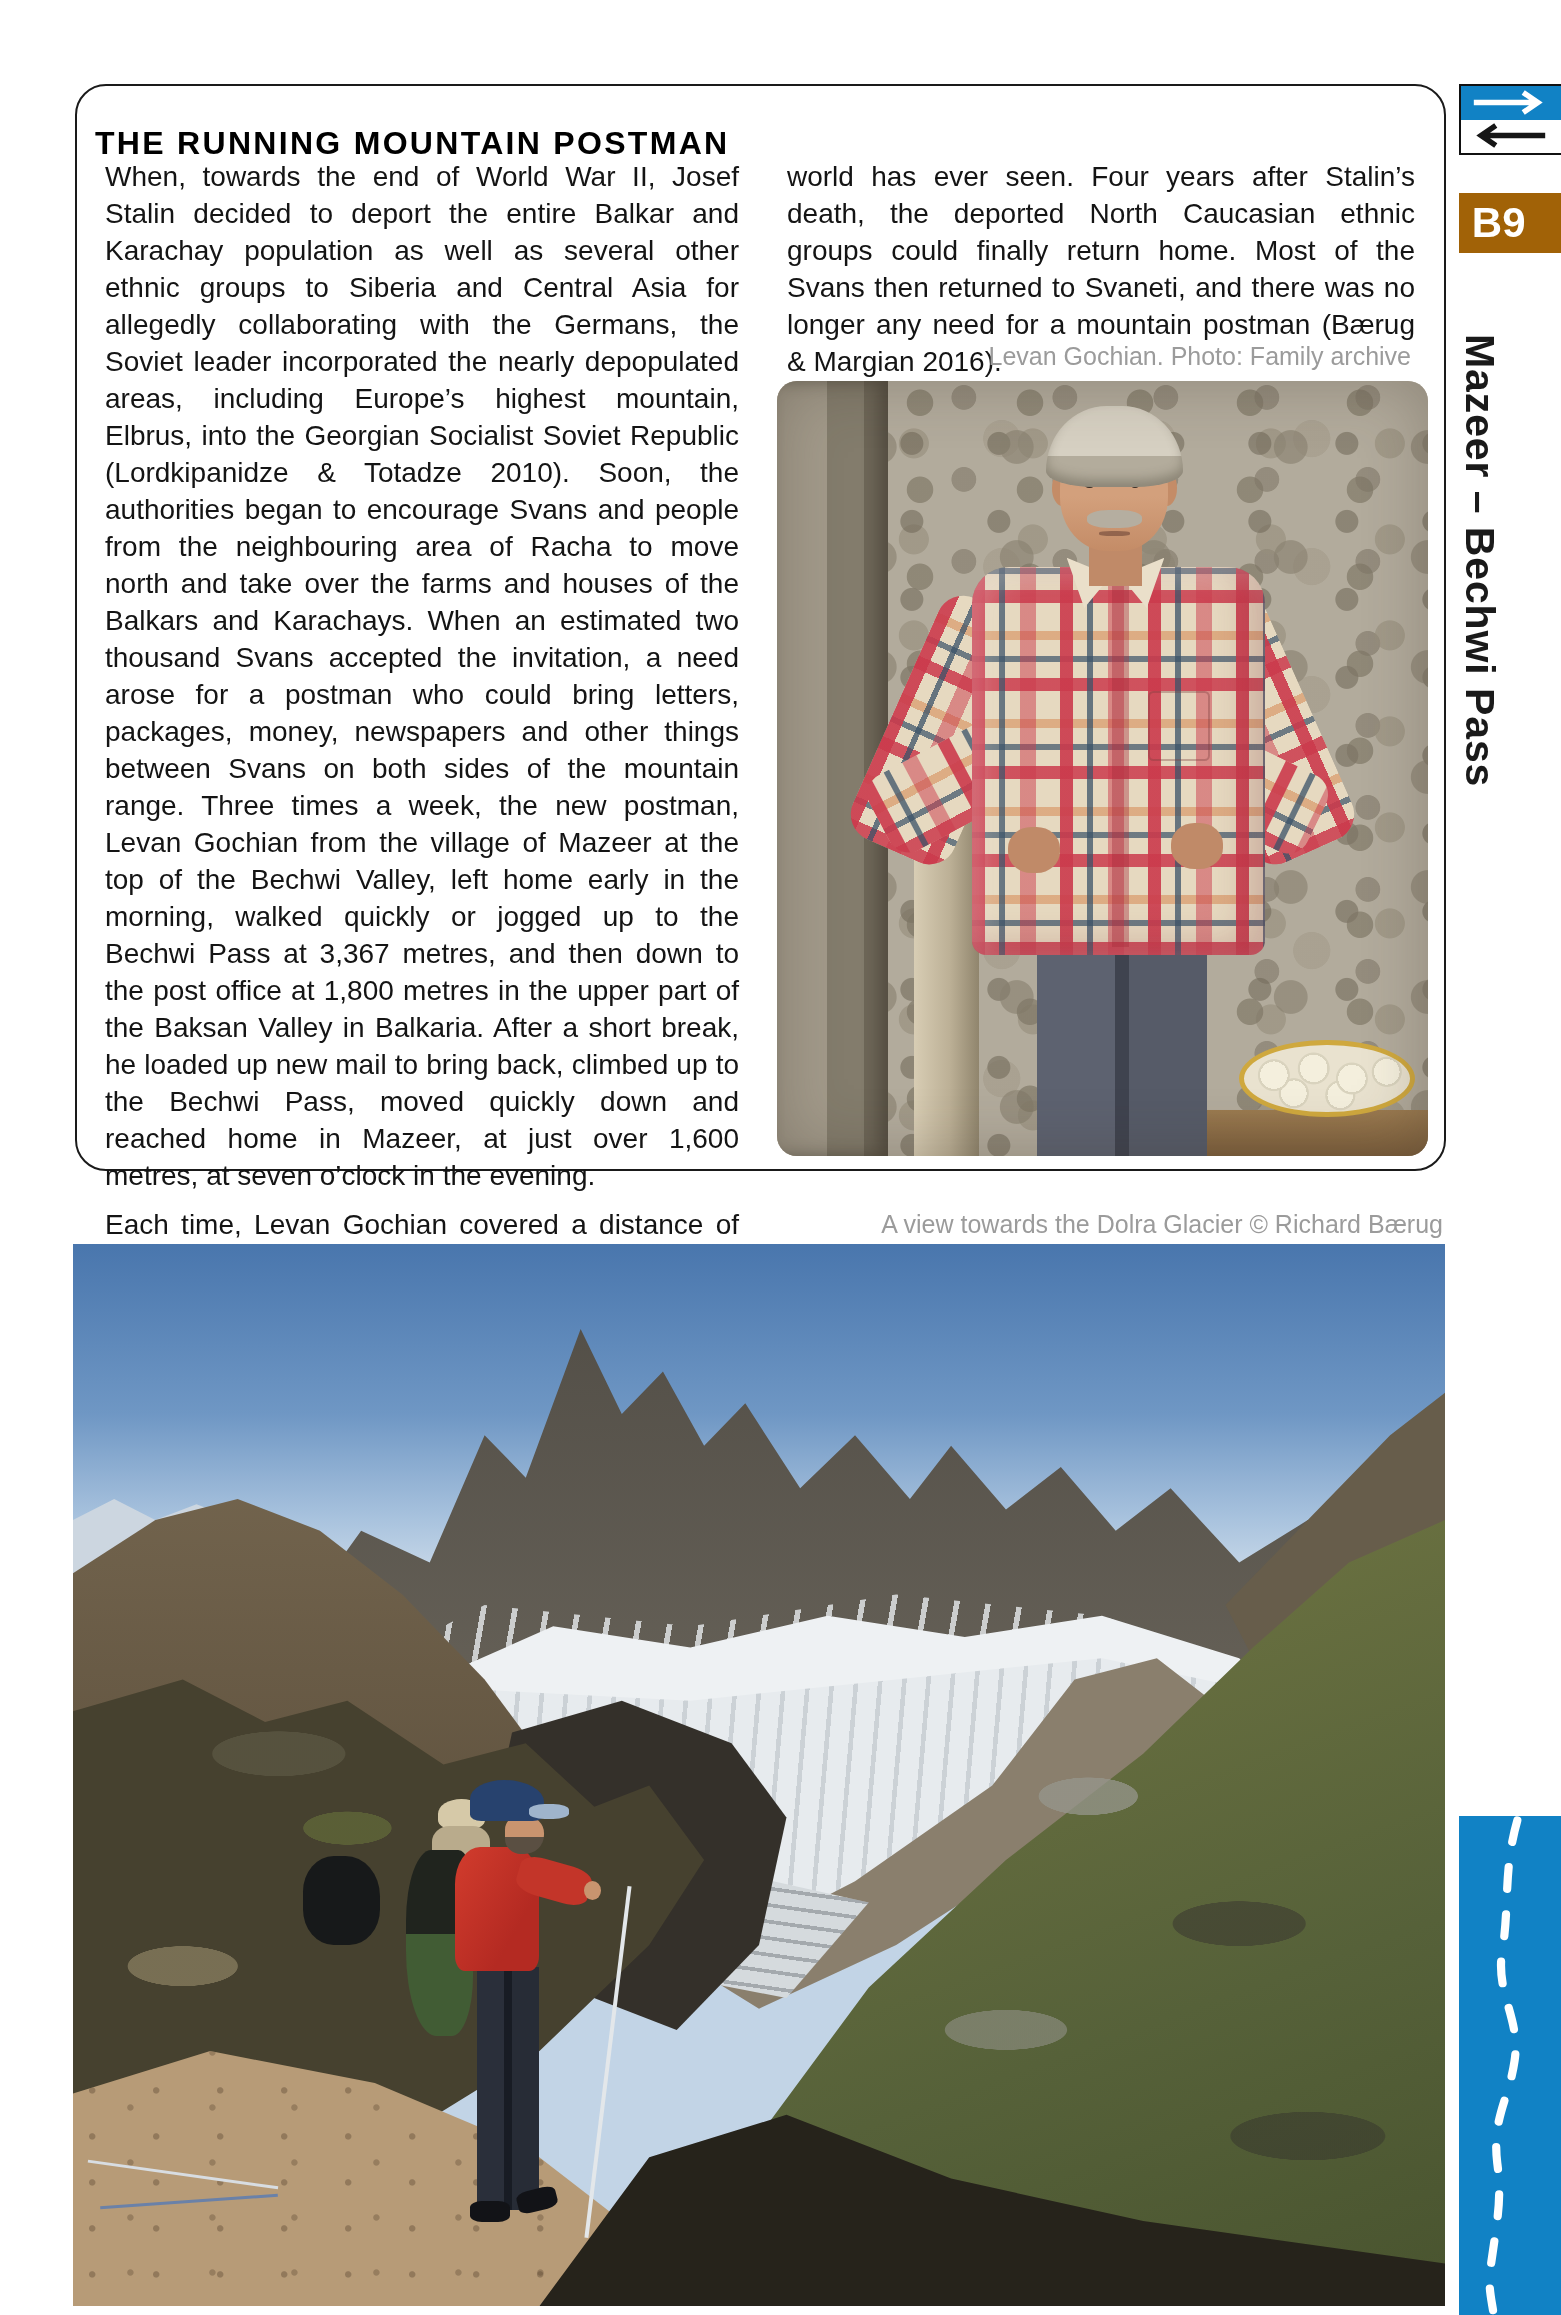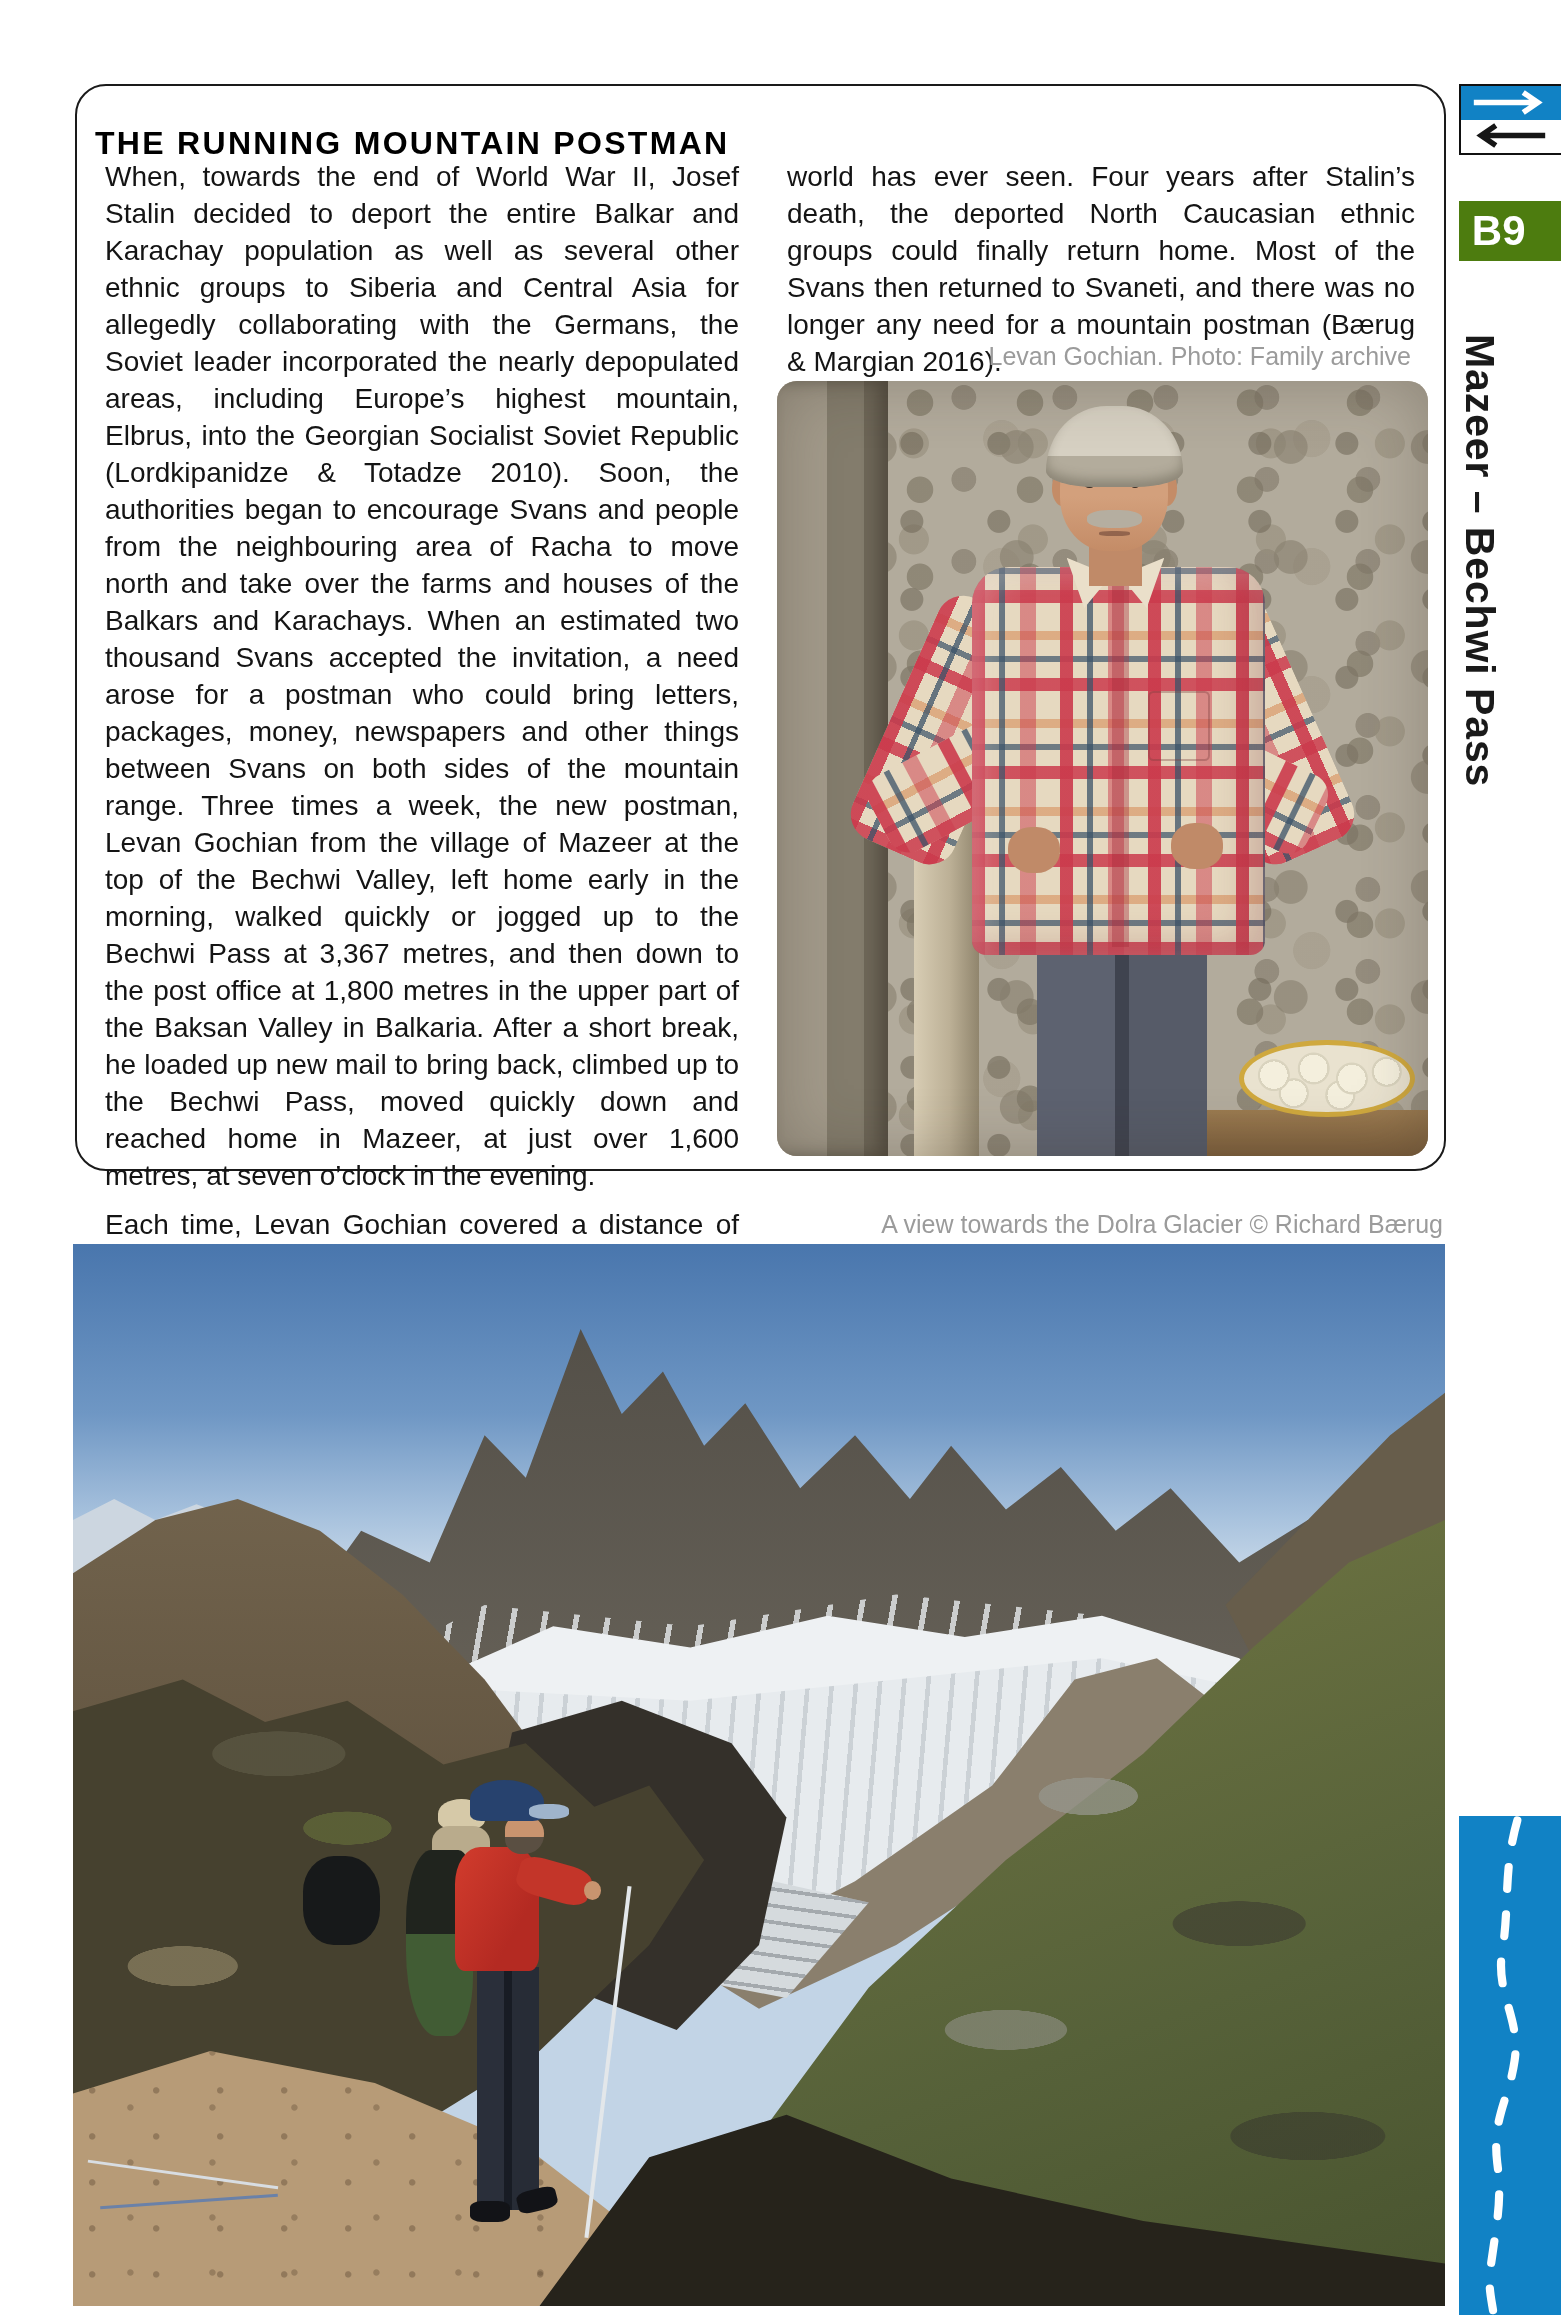--- a/index.html
+++ b/index.html
@@ -18,21 +18,21 @@
   .photo-caption{position:absolute;font-size:25px;color:#9b9b9b;text-align:right;}
   .portrait-caption{left:759px;top:342px;width:652px;}
   .glacier-caption{left:548px;top:1210px;width:895px;}
 
   
   .dir-box{position:absolute;left:1459px;top:84px;width:102px;height:71px;
            border:2.7px solid #111;border-right:none;box-sizing:border-box;background:#fff;}
   .dir-top{position:absolute;left:0;top:0;width:100%;height:50%;background:#1182c5;}
   .dir-bot{position:absolute;left:0;bottom:0;width:100%;height:50%;background:#fff;}
   .dir-box svg{position:absolute;left:0;top:0;}
-  .code-box{position:absolute;left:1459px;top:201px;width:102px;height:60px;background:#4d7c0f;
+  .code-box{position:absolute;left:1459px;top:193px;width:102px;height:60px;background:#a16207;
             color:#fff;font-weight:bold;font-size:42px;line-height:60px;padding-left:12.8px;box-sizing:border-box;}
   .route-name{position:absolute;left:1456px;top:334px;writing-mode:vertical-rl;
               font-weight:bold;font-size:41px;color:#1a1a1a;letter-spacing:0.9px;}
   .route-strip{position:absolute;left:1459px;top:1816px;width:102px;height:500px;background:#1182c5;}
 
   
   .portrait{position:absolute;left:777px;top:381px;width:651px;height:775px;border-radius:20px;
             overflow:hidden;background:#b4ad9e;}
   .pp-wall{position:absolute;inset:0;background-color:#b2ab9c;
     background-image:

